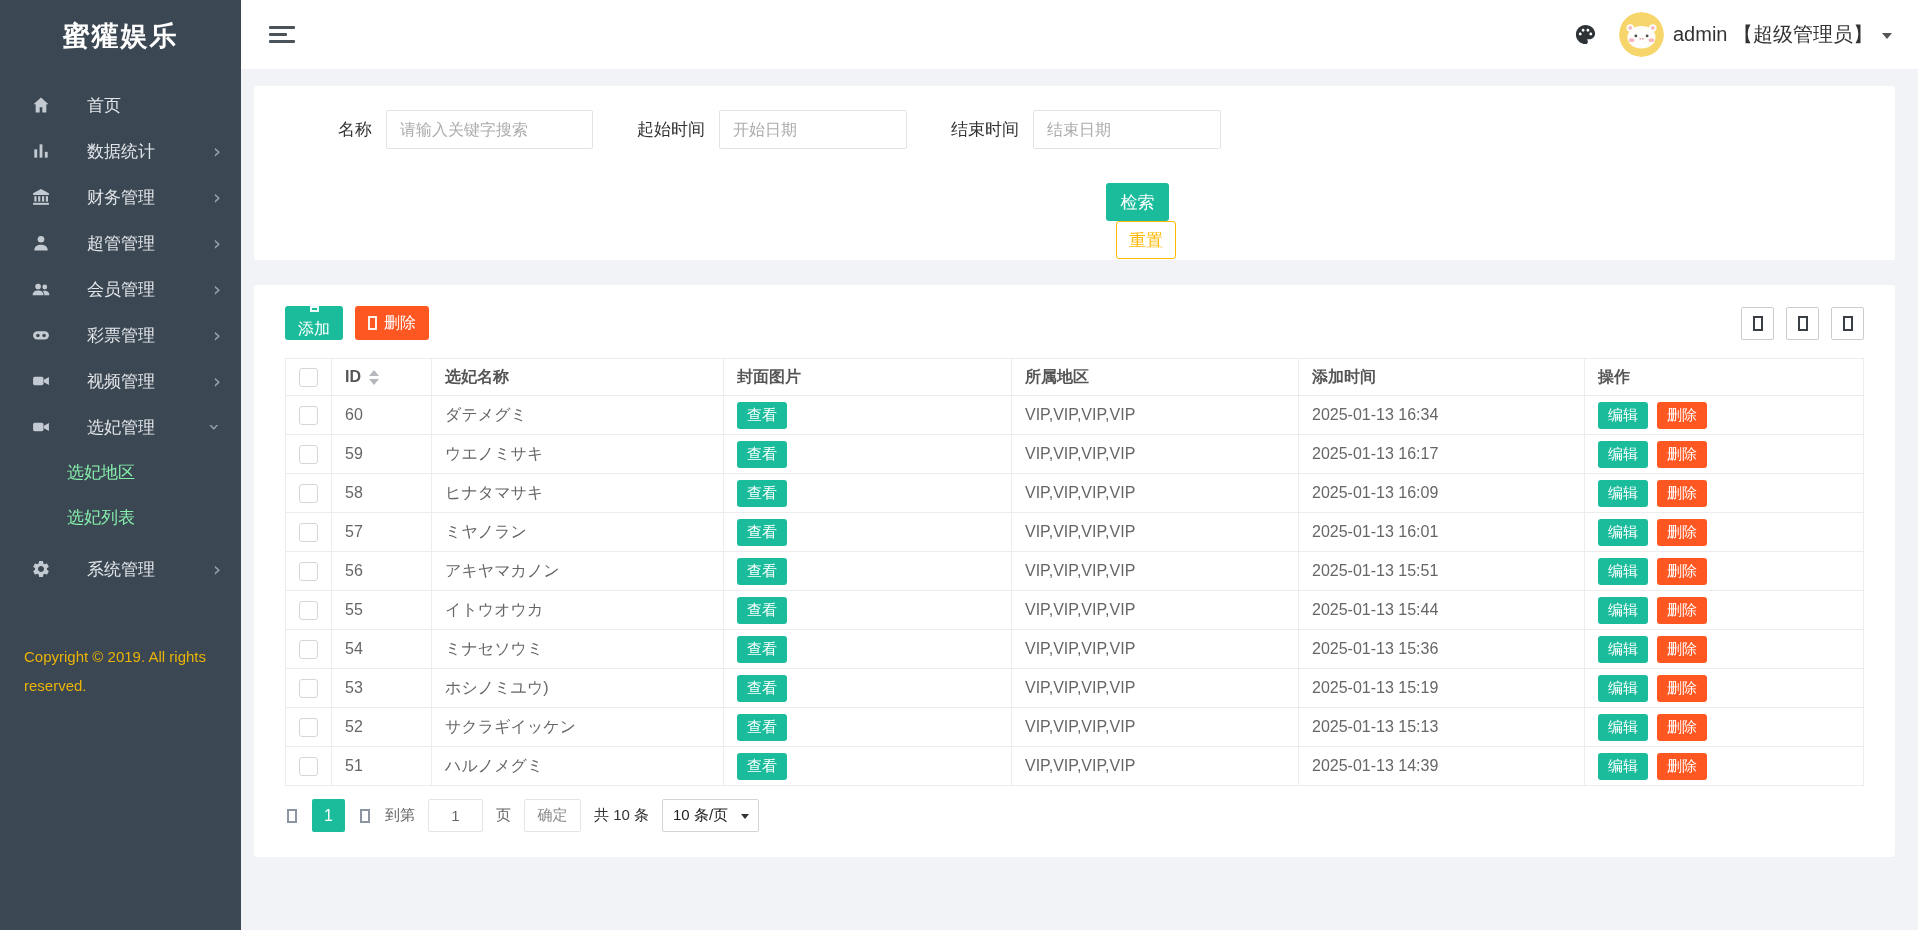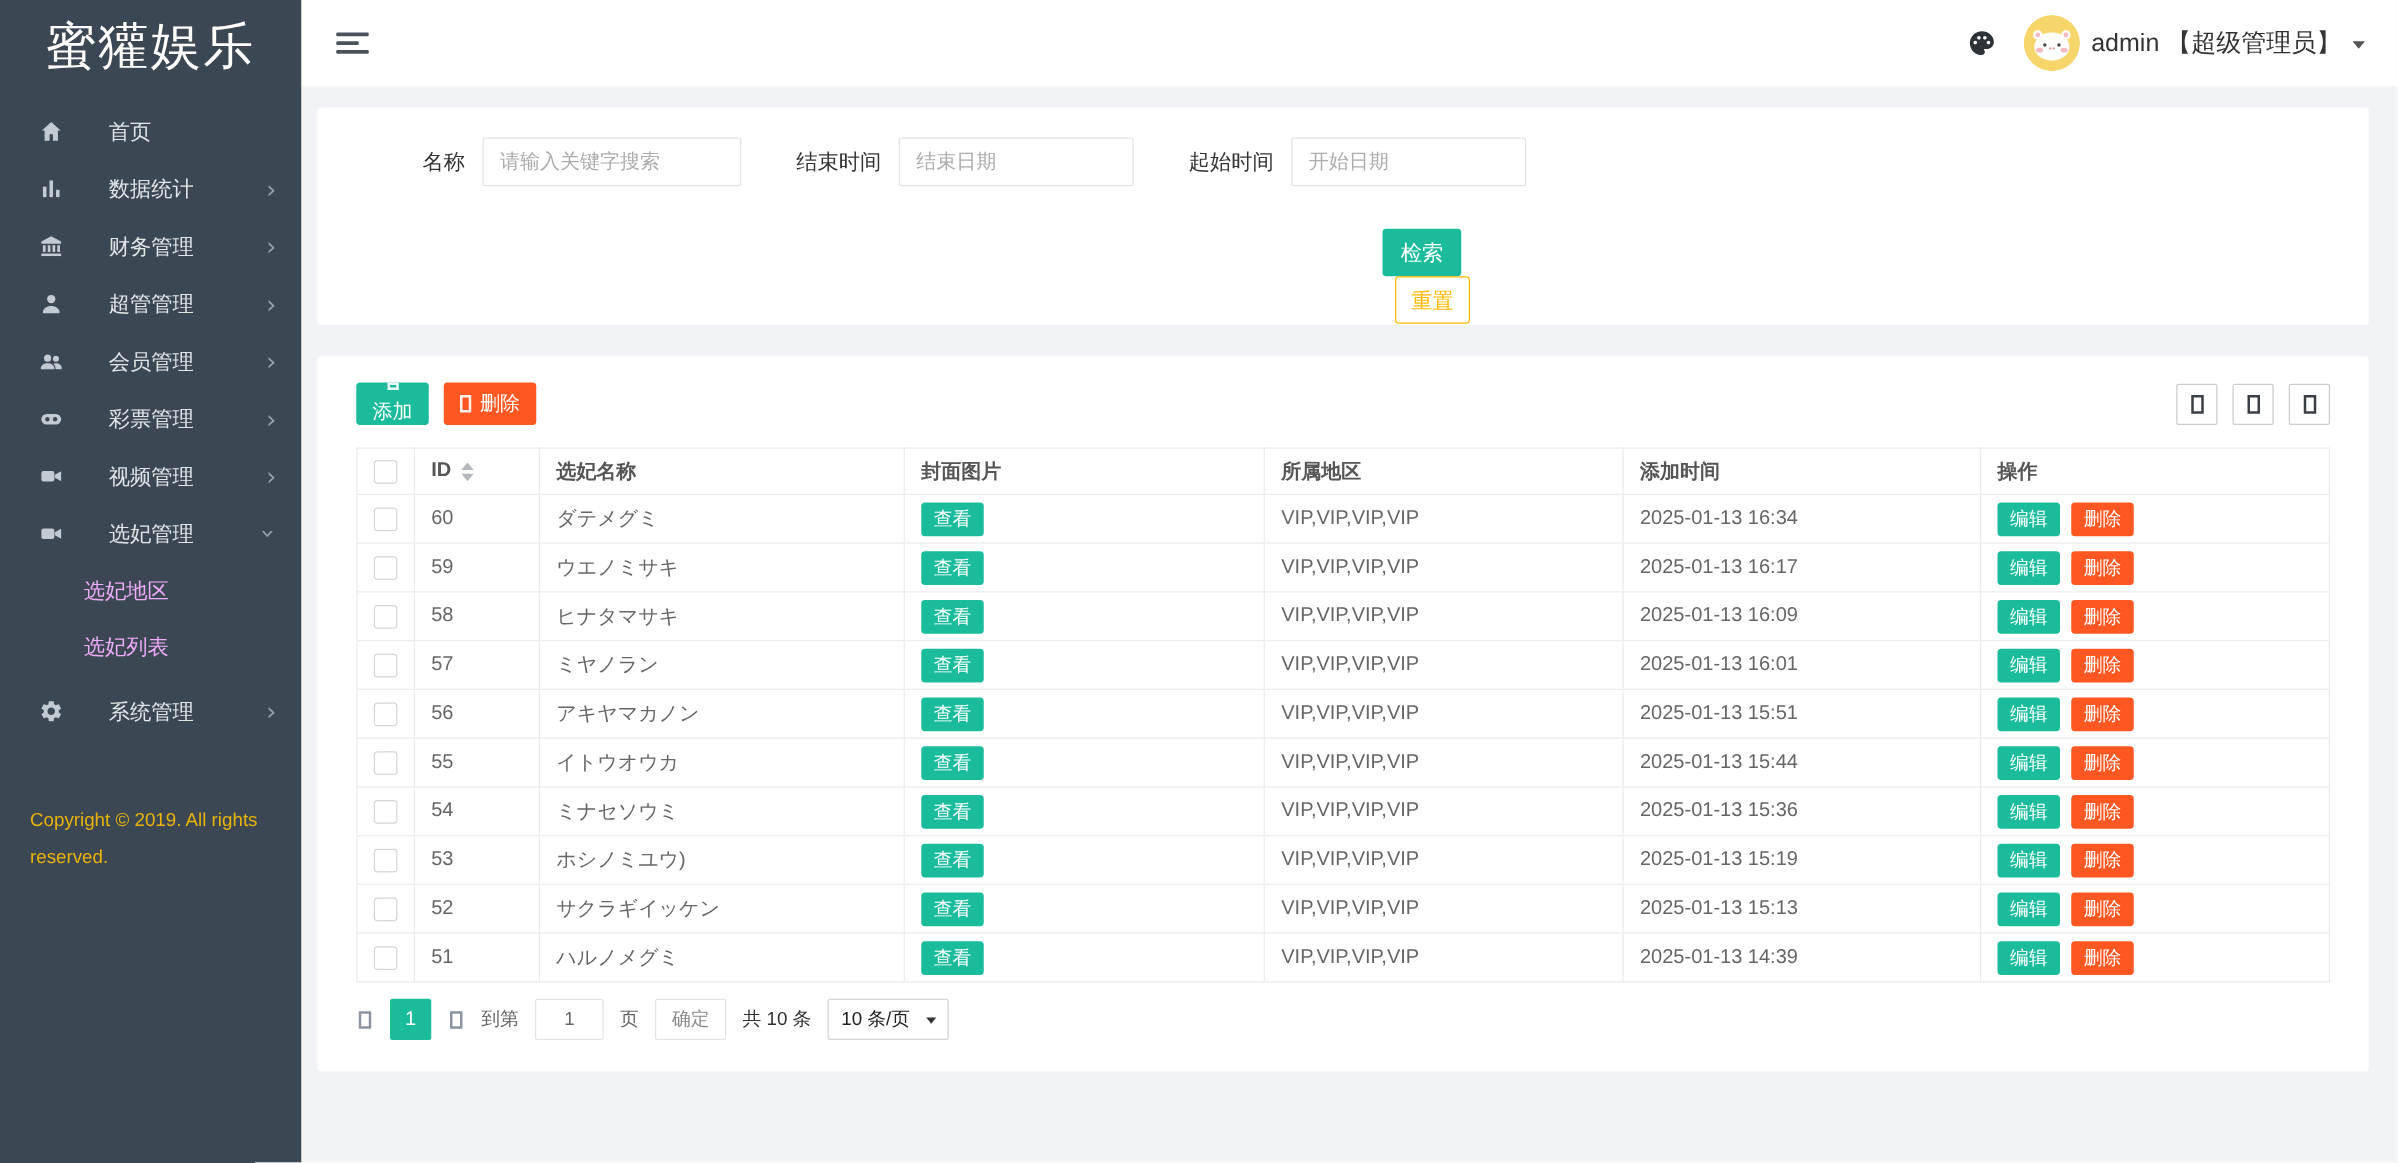--- a/index.html
+++ b/index.html
@@ -11,35 +11,35 @@
     overflow:hidden;
     color:#333;
   }
   
   .sidebar {
     position:absolute; left:0; top:0; width:241px; height:930px;
     background:#3b4752; color:#dfe3e7; z-index:5;
   }
   .logo {
     height:72px; display:flex; align-items:center; justify-content:center;
-    font-size:40px; font-weight:normal; color:#ffffff; letter-spacing:2px;
+    font-size:27px; font-weight:bold; color:#ffffff; letter-spacing:2px;
   }
   .menu { padding-top:10px; }
   .menu-item {
     height:46px; display:flex; align-items:center;
     padding:0 20px 0 30px; cursor:pointer;
     color:#e3e6e9; font-size:17px;gap:20px;
   }
   .mi-icon { width:22px; height:22px; margin-right:15px; color:#c3cad1; display:flex; align-items:center; justify-content:center; flex:none; }
   .mi-icon svg { width:20px; height:20px; fill:currentColor; }
   .chev { margin-left:auto; color:#97a0a8; font-size:20px; line-height:1; font-family:"DejaVu Sans", sans-serif; }
   .chev.down { transform:rotate(90deg); margin-right:2px; }
   .submenu-item {
     height:45px; display:flex; align-items:center;
-    padding-left:67px; font-size:17px; color:#f0abfc; cursor:pointer;
+    padding-left:67px; font-size:17px; color:#86efac; cursor:pointer;
   }
   .copyright {
     margin-top:50px; padding:0 24px; font-size:15px; color:#eab308; line-height:1.95;
   }
   
   .topbar {
     position:absolute; left:241px; top:0; right:0; height:69px;
     background:#ffffff; display:flex; align-items:center; padding:0 26px;
   }
   .hamburger { display:flex; flex-direction:column; gap:4px; cursor:pointer; padding:6px 2px; }
@@ -305,26 +305,26 @@
 
 <div class="main">
 
   <div class="card card-search">
     <div class="filter-row">
       <div class="f-group">
         <span class="f-label">名称</span>
         <input class="f-input" type="text" placeholder="请输入关键字搜索" style="">
       </div>
       <div class="f-group">
+        <span class="f-label">起始时间</span>
+        <input class="f-input date" type="text" placeholder="开始日期" style="">
+      </div>
+      <div class="f-group">
         <span class="f-label">结束时间</span>
         <input class="f-input date" type="text" placeholder="结束日期" style="">
-      </div>
-      <div class="f-group">
-        <span class="f-label">起始时间</span>
-        <input class="f-input date" type="text" placeholder="开始日期" style="">
       </div>
     </div>
     <div class="btn-row">
       <button class="btn-search">检索</button>
       <button class="btn-reset">重置</button>
     </div>
   </div>
 
   <div class="card card-table">
     <div class="table-toolbar">

